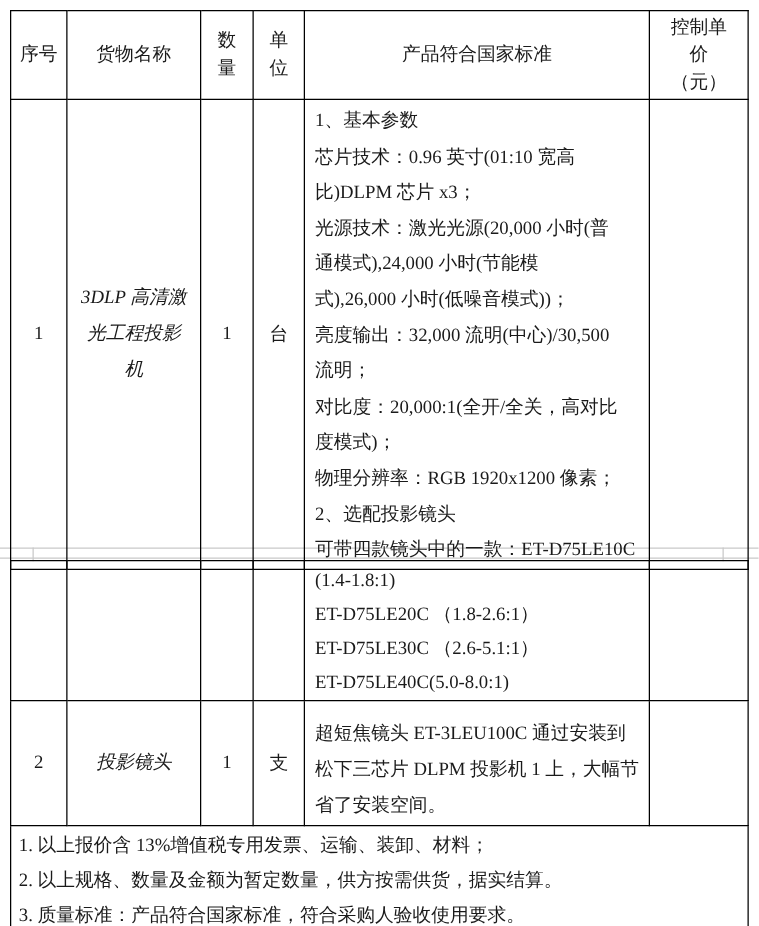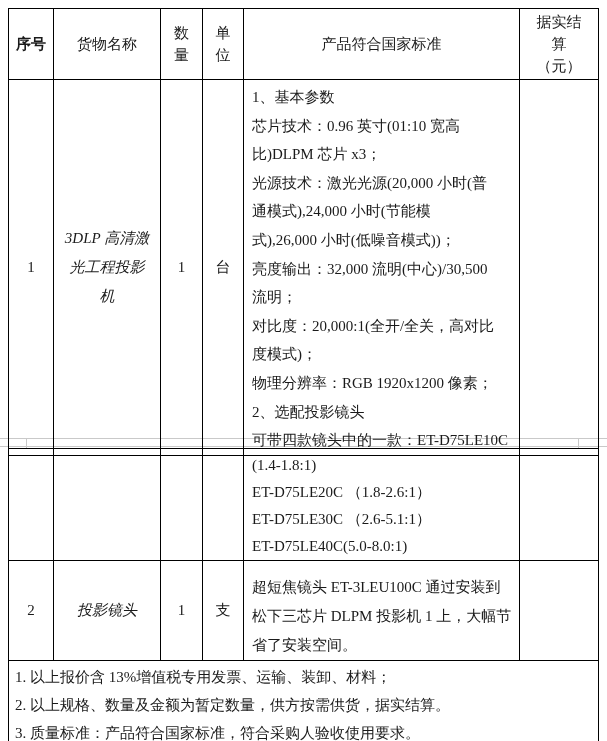--- a/index.html
+++ b/index.html
@@ -28,21 +28,21 @@
   #table-page1 { top: 8px; }
   #table-page2 { top: 448px; }
   .spec-table th, .spec-table td {
     border: 1.5px solid #000;
     font-weight: normal;
     text-align: center;
     vertical-align: middle;
     overflow: hidden;
   }
   .spec-table th { line-height: 22px; padding: 2px 0; }
-  th.col-serial  { padding: 2px 4px; font-weight: bold; }
+  th.col-serial  { padding: 2px 4px; }
   th.col-name    { padding: 2px 10px; }
   th.col-qty, th.col-unit { padding: 2px 8px; }
   th.col-price   { padding: 2px 13px; }
   tr.header-row  { height: 54px; }
   tr.item-row-1  { height: 373px; }
   tr.item-row-1-cont { height: 110px; }
   tr.item-row-2  { height: 89px; }
   tr.notes-row   { height: 83px; }
   td.name-cell {
     padding: 0 10px;
@@ -100,21 +100,21 @@
         <col style="width:276px">
         <col style="width:79px">
     </colgroup>
     <tbody>
         <tr class="header-row">
       <th class="col-serial">序号</th>
       <th class="col-name">货物名称</th>
       <th class="col-qty">数量</th>
       <th class="col-unit">单位</th>
       <th class="col-spec">产品符合国家标准</th>
-      <th class="col-price">据实结算（元）</th>
+      <th class="col-price">控制单价（元）</th>
     </tr>
     <tr class="item-row-1">
       <td>1</td>
       <td class="name-cell">3DLP 高清激光工程投影机</td>
       <td>1</td>
       <td>台</td>
       <td class="spec-cell">1、基本参数
 芯片技术：0.96 英寸(01:10 宽高
 比)DLPM 芯片 x3；
 光源技术：激光光源(20,000 小时(普

